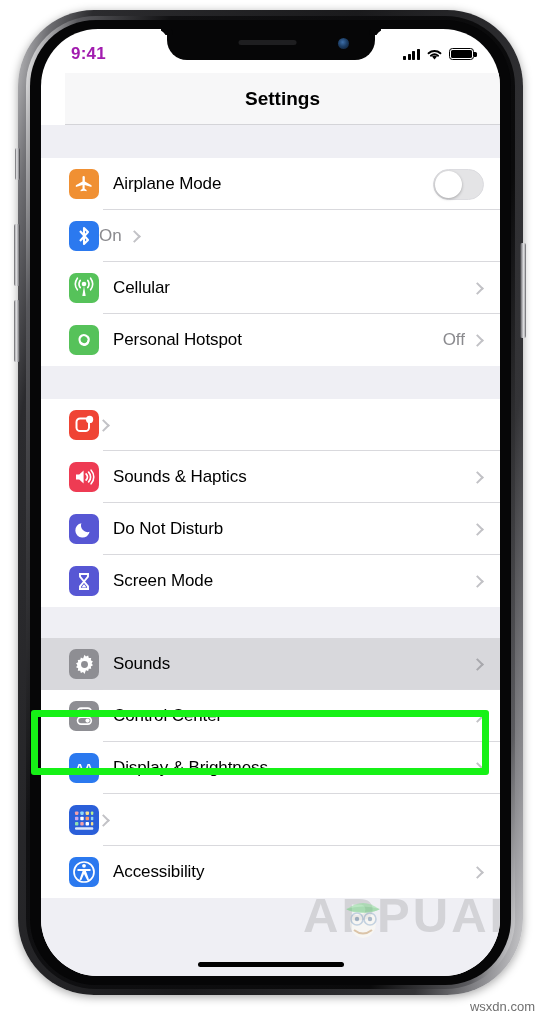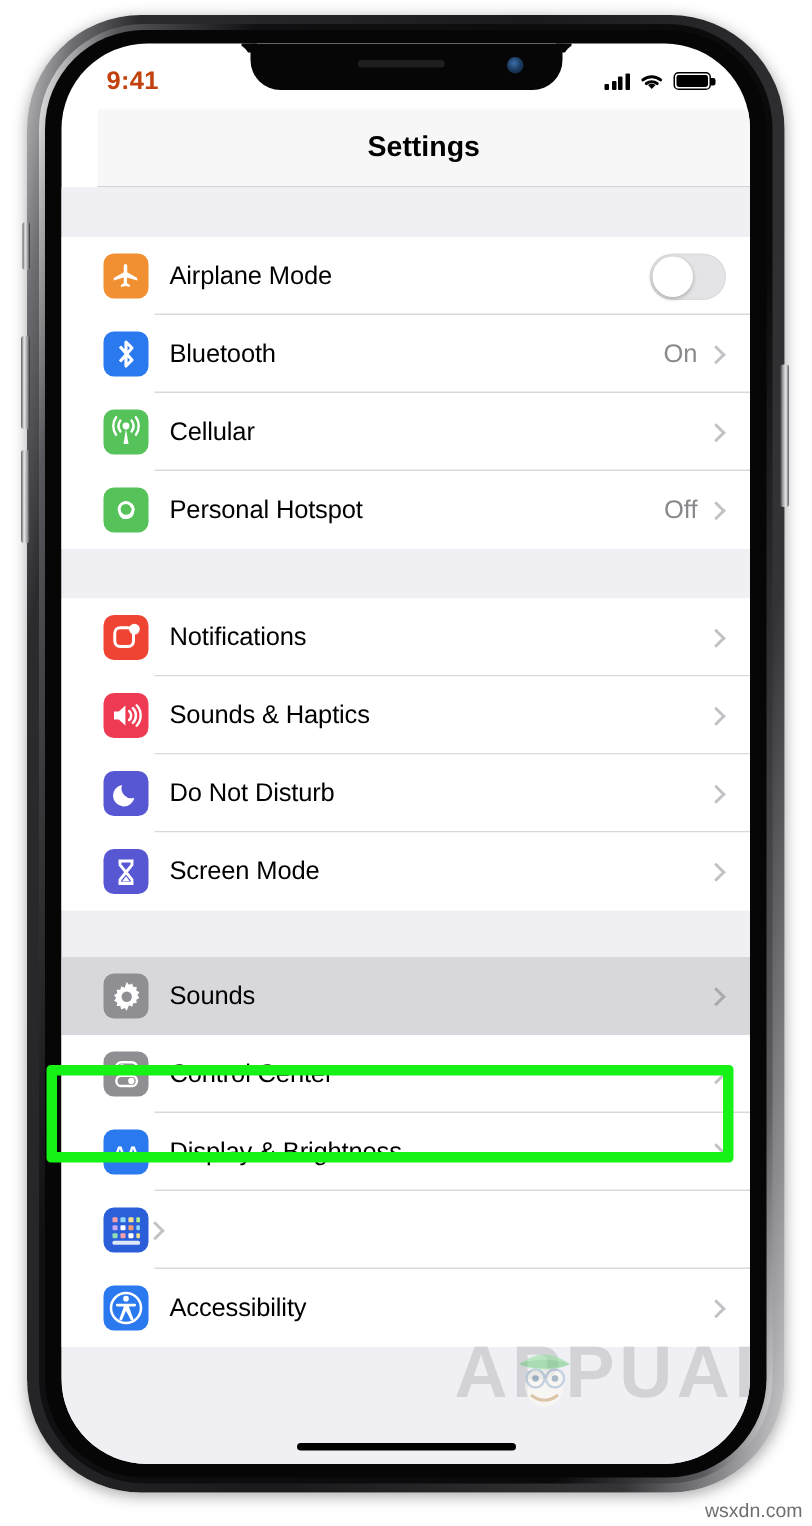--- a/index.html
+++ b/index.html
@@ -75,21 +75,21 @@
     background: radial-gradient(circle at 42% 38%, #3d6ea8 0%, #1d3f67 45%, #0c1524 100%);
   }
 
   
   .statusbar {
     position: absolute; top: 0; left: 0; right: 0; height: 44px;
     display: flex; align-items: center; justify-content: space-between;
     padding: 6px 26px 0 30px;
     z-index: 15;
   }
-  .sb-time { font-size: 17px; font-weight: bold; color: #c2410c; letter-spacing: .2px; }
+  .sb-time { font-size: 17px; font-weight: bold; color: #a21caf; letter-spacing: .2px; }
   .sb-right { display: flex; align-items: center; gap: 6px; }
   .bars { display: flex; align-items: flex-end; gap: 1.6px; height: 11px; }
   .bars i { display: block; width: 3px; background: #000; border-radius: .7px; }
   .bars i:nth-child(1){height:4px;} .bars i:nth-child(2){height:6px;}
   .bars i:nth-child(3){height:8.5px;} .bars i:nth-child(4){height:11px;}
   .batt {
     width: 25px; height: 12px; border: 1.4px solid #000; border-radius: 3.4px;
     position: relative; padding: 1.4px;
   }
   .batt::after {
@@ -247,21 +247,20 @@
           <div class="divider"></div>
         </div>
 
 
         <div class="row">
           <div class="ic" style="background:#2b79ef">
             <svg width="14" height="22" viewBox="0 0 14 22">
                 <path fill="none" stroke="#fff" stroke-width="2.1" stroke-linejoin="round" d="M3 6 L11 15 L7 19 V3 L11 7 L3 16"></path>
               </svg>
           </div>
-          <div class="row-label">Bluetooth</div>
           <div class="row-value">On</div>
           <div class="chev"></div>
           <div class="divider"></div>
         </div>
 
         <div class="row">
           <div class="ic" style="background:#56c25a">
             <svg width="24" height="22" viewBox="0 0 24 22">
               <circle cx="12" cy="7" r="2.3" fill="#fff"></circle>
               <path d="M12 9 L10.3 19 h3.4 Z" fill="#fff"></path>
@@ -292,21 +291,20 @@
       <div class="gap"></div>
 
       <div class="group">
         <div class="row">
           <div class="ic" style="background:#ef4434">
             <svg width="22" height="22" viewBox="0 0 22 22">
               <rect x="3.5" y="4.5" width="12.5" height="12.5" rx="3.6" fill="none" stroke="#fff" stroke-width="2"></rect>
               <circle cx="16.6" cy="5.4" r="3.6" fill="#fff"></circle>
             </svg>
           </div>
-          <div class="row-label">Notifications</div>
           <div class="chev"></div>
           <div class="divider"></div>
         </div>
 
         <div class="row">
           <div class="ic" style="background:#ee3b53">
             <svg width="23" height="20" viewBox="0 0 23 20">
               <path fill="#fff" d="M3 7.4 h3.2 L10.6 3.4 v13.2 L6.2 12.6 H3 Z"></path>
               <path d="M13.1 7 a4 4 0 0 1 0 6" stroke="#fff" stroke-width="1.7" fill="none" stroke-linecap="round"></path>
               <path d="M15.6 5.1 a7 7 0 0 1 0 9.8" stroke="#fff" stroke-width="1.7" fill="none" stroke-linecap="round"></path>

